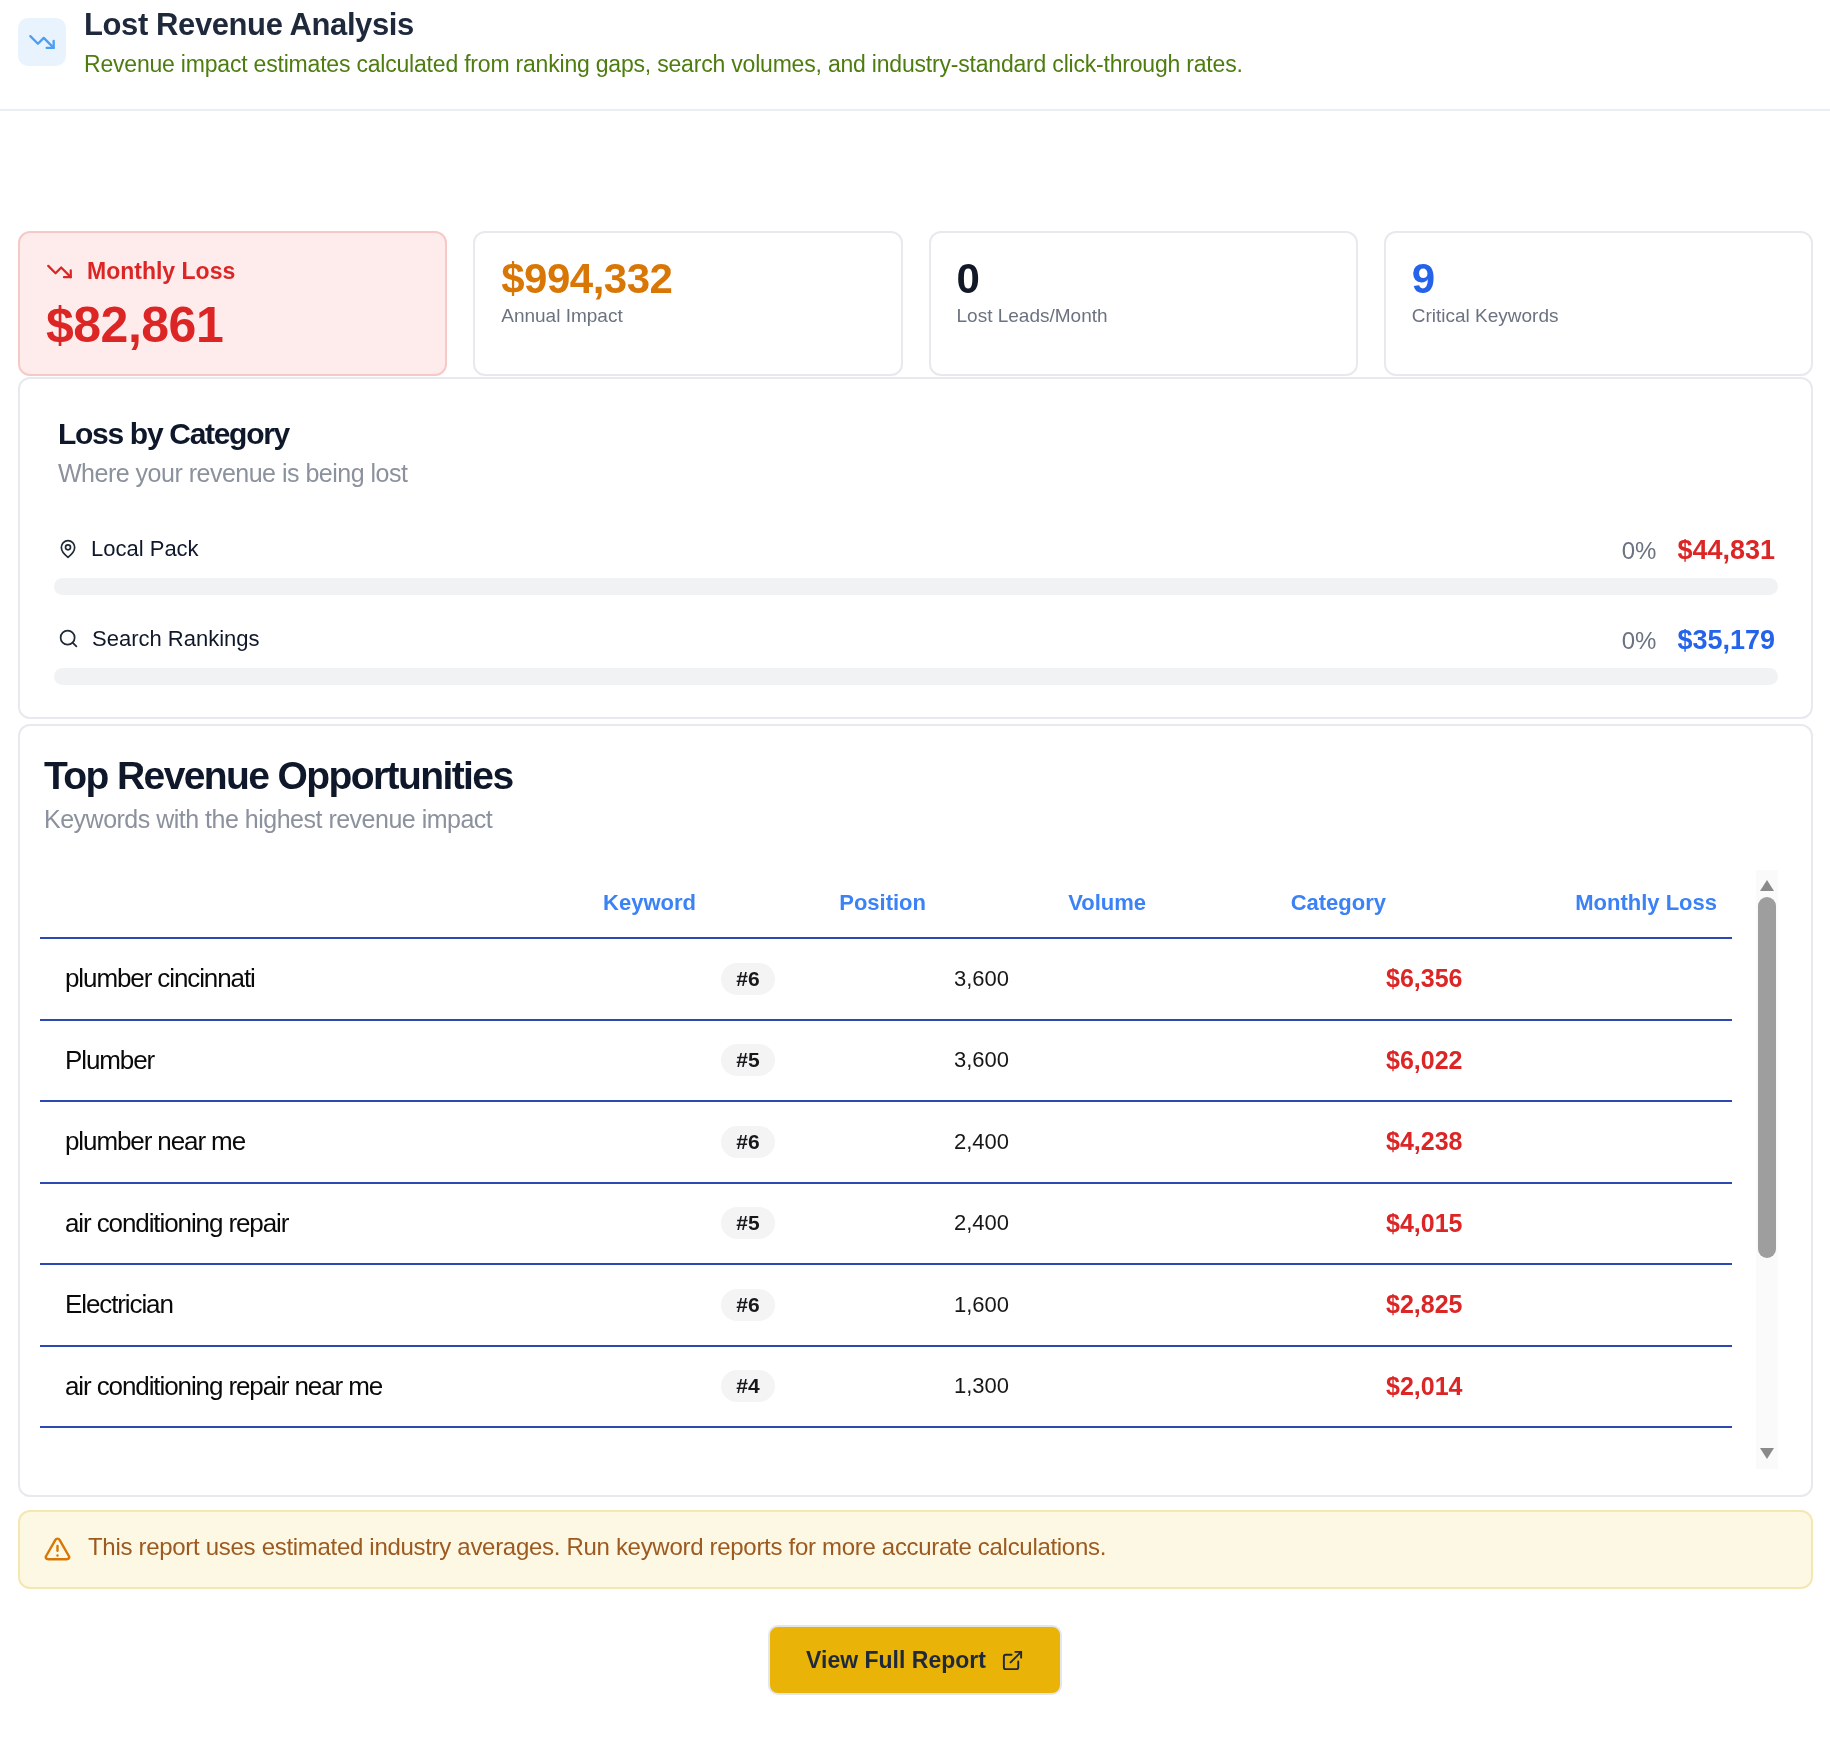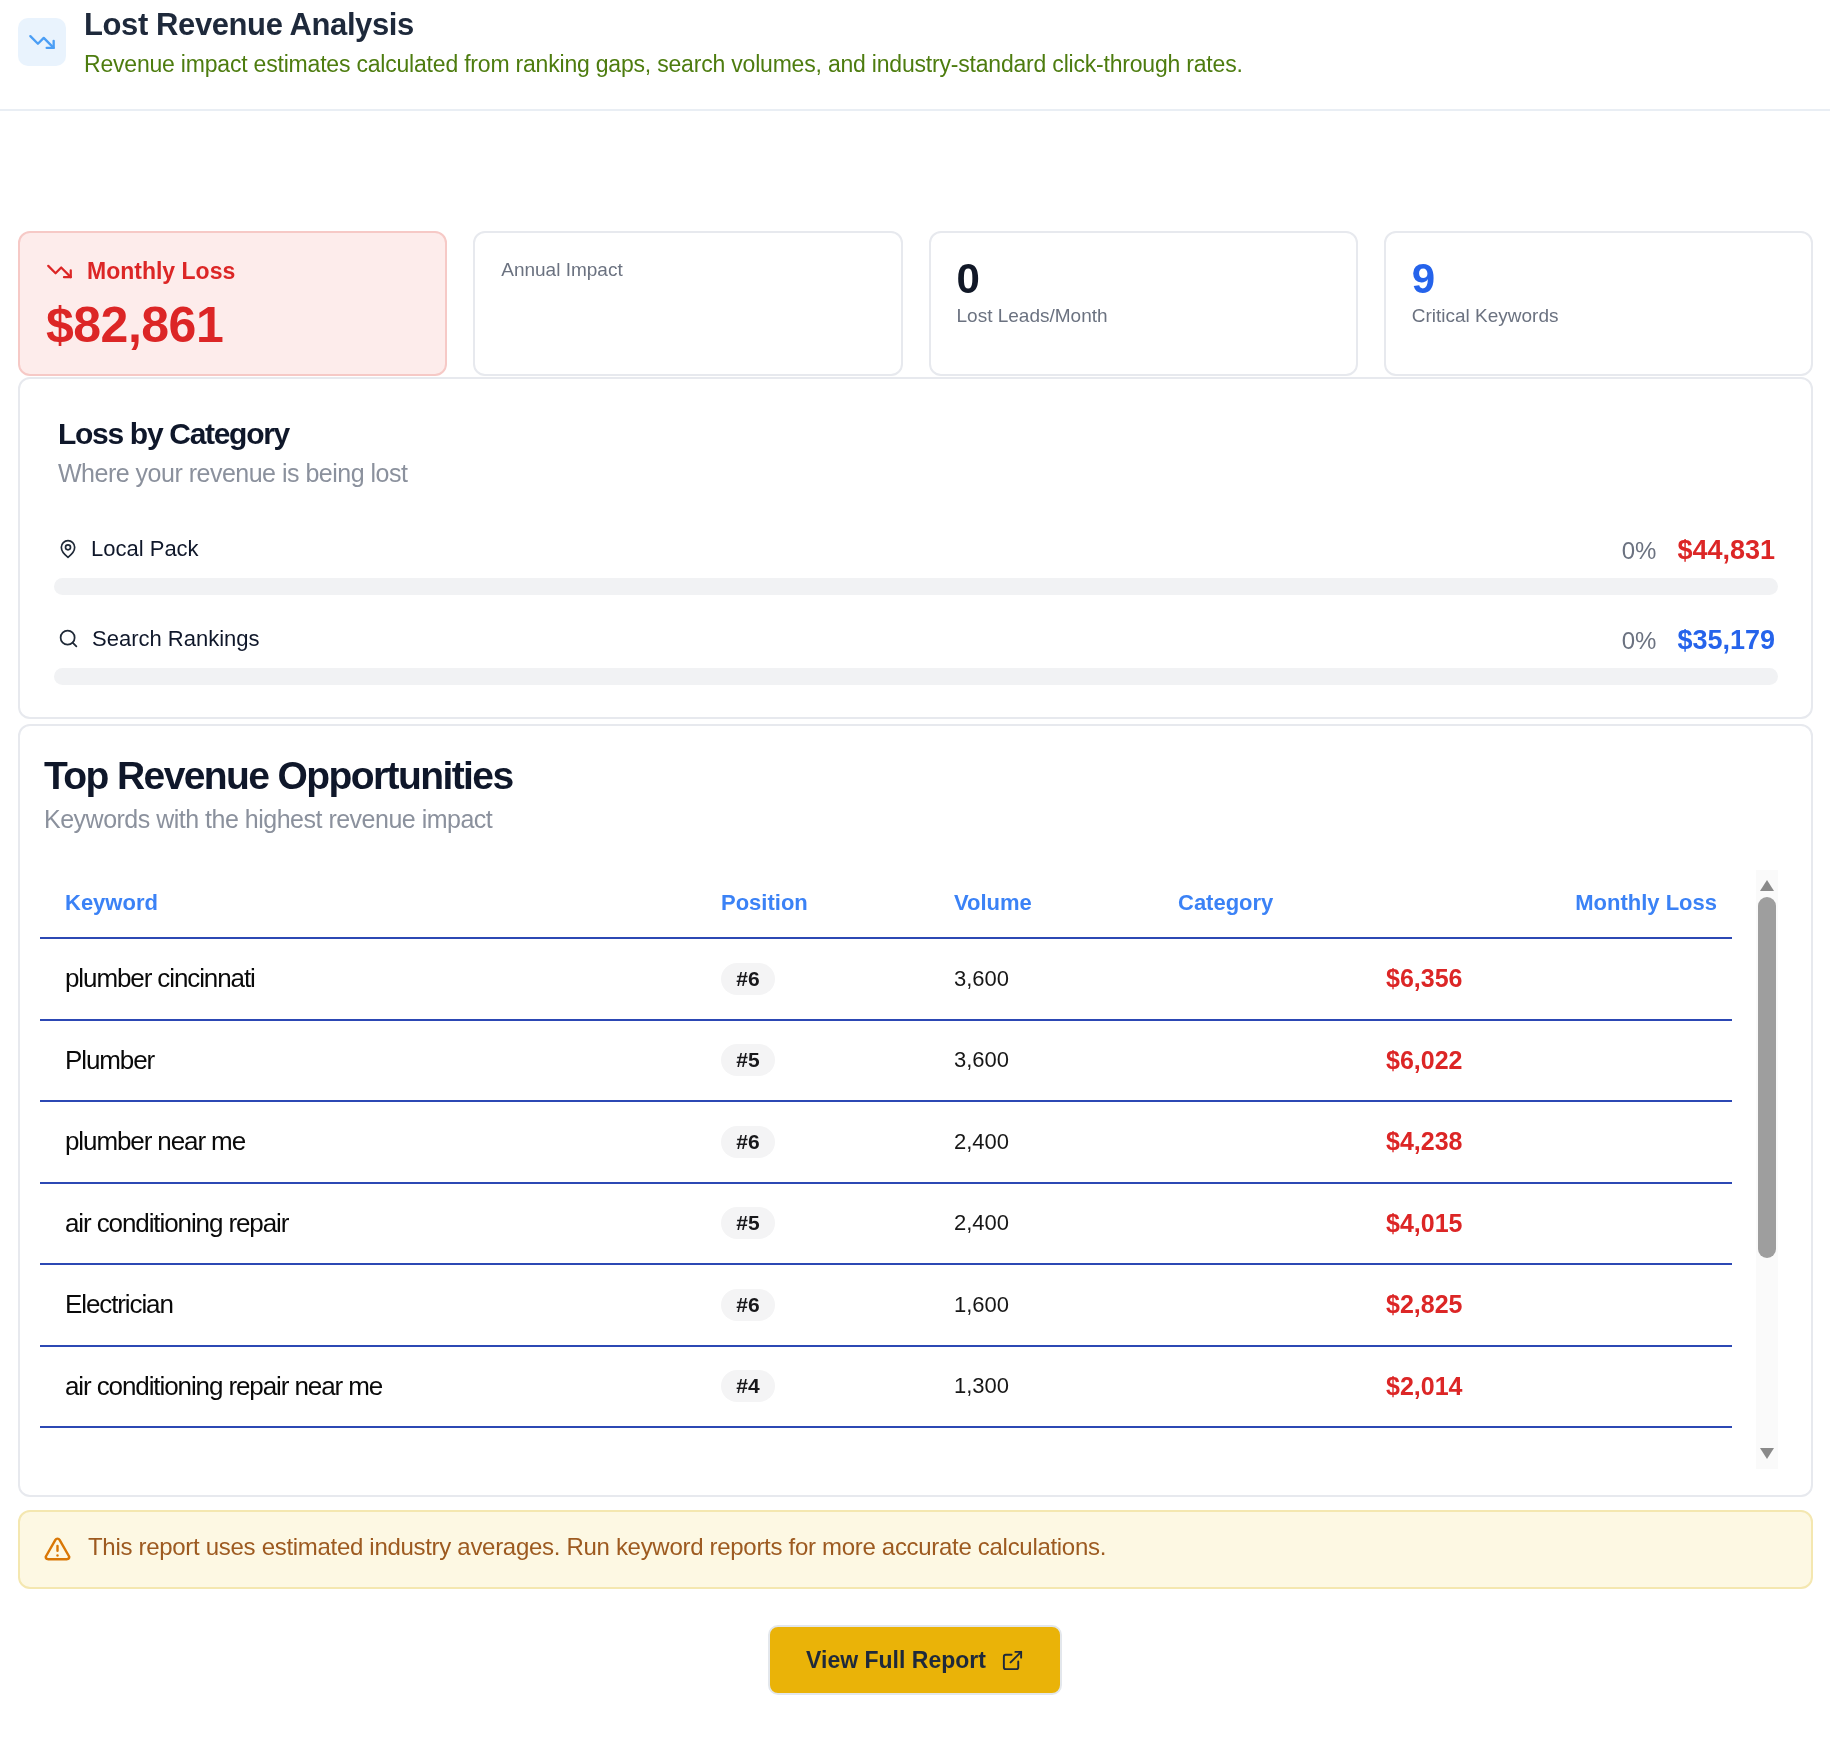--- a/index.html
+++ b/index.html
@@ -56,21 +56,21 @@
   .progress-fill { position:absolute; left:0; top:0; bottom:0; width:0%; background:#dc2626;
             border-radius:9px; }
   .cat-row2 { margin-top:28.5px; }
 
   
   .card-table { margin-top:5px; height:773px; padding:30px 36px 20px 24px; }
   .table-wrap { position:relative; margin-top:31px; margin-left:-4px; margin-right:-3px; height:603.5px; overflow:hidden; }
   .opp-table { width:1692px; }
   .t-header { display:grid; grid-template-columns:656px 230px 220px 240px 346px;
             height:71px; border-bottom:2px solid #2c48b4; align-items:center; }
-  .th { font-size:22px; font-weight:600; color:#3b82f6; }
+  .th { font-size:22px; font-weight:600; color:#3b82f6;text-align:right; }
   .th.c1 { padding-left:25px; }
   .th.c2 { padding-left:25px; }
   .th.c3 { padding-left:28px; }
   .th.c4 { padding-left:32px; }
   .th.c5 { text-align:right; padding-right:15px; }
   .t-row { display:grid; grid-template-columns:656px 230px 220px 240px 346px;
             height:81.5px; border-bottom:2px solid #2c48b4; align-items:center; }
   .td-keyword { font-size:26px; color:#0a0a0a; padding-left:25px; letter-spacing:-1.1px; }
   .td-pos { padding-left:25px; }
   .pos-badge { display:inline-block; min-width:54px; height:32px; line-height:32px;
@@ -133,20 +133,21 @@
           <polyline points="22 17 13.5 8.5 8.5 13.5 2 7"></polyline>
             <polyline points="16 17 22 17 22 11"></polyline>
         </svg>
       </span>
       <span class="loss-label">Monthly Loss</span>
     </div>
     <div class="loss-value">$82,861</div>
   </div>
 
   <div class="stat-card">
+    <div class="stat-value orange">$994,332</div>
     <div class="stat-label">Annual Impact</div>
   </div>
 
   <div class="stat-card">
     <div class="stat-value black">0</div>
     <div class="stat-label">Lost Leads/Month</div>
   </div>
 
   <div class="stat-card">
     <div class="stat-value blue">9</div>

